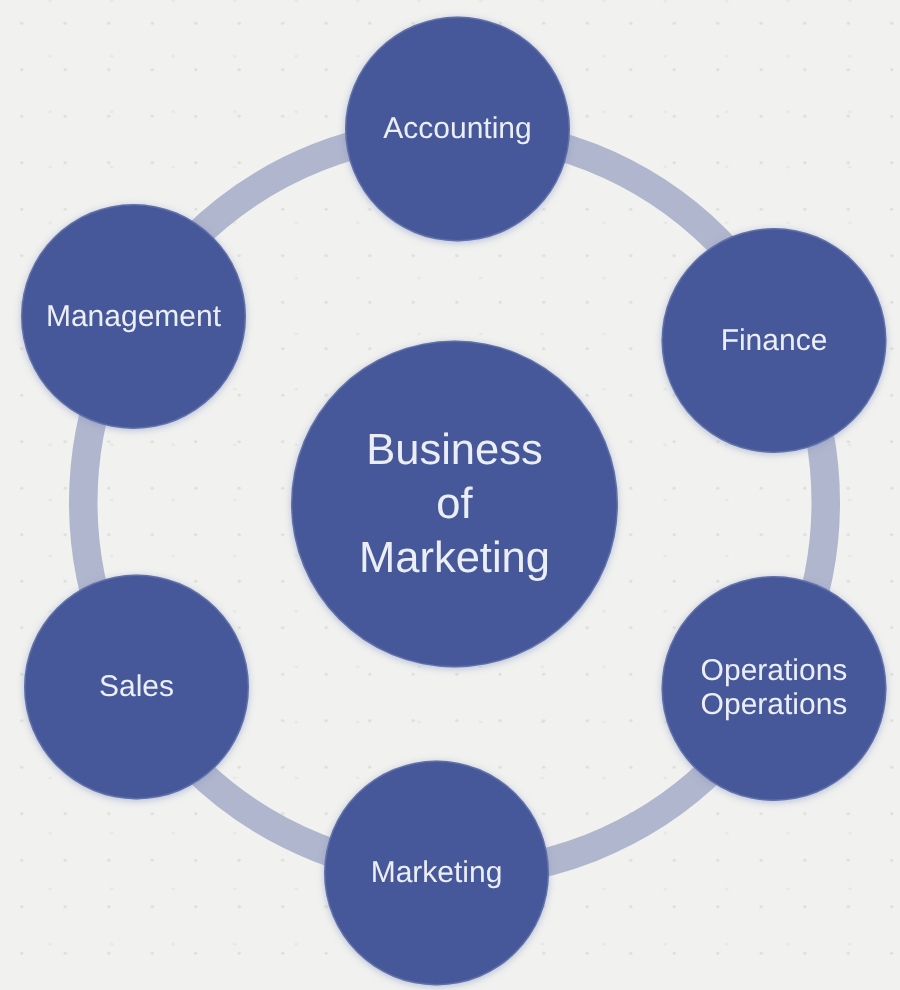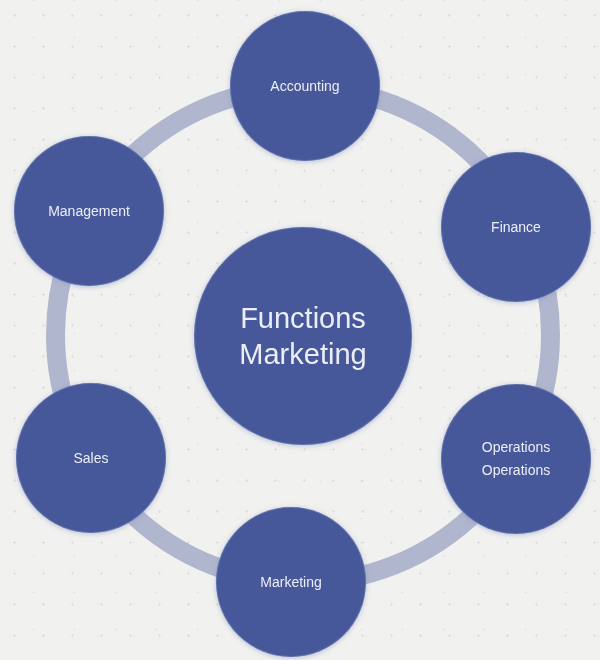--- a/index.html
+++ b/index.html
@@ -40,21 +40,21 @@
     background:var(--node-fill);
     display:flex;
     align-items:center;
     justify-content:center;
     text-align:center;
     color:var(--text);
     box-shadow:0 1px 5px rgba(131,150,194,.55), inset 0 0 0 1px rgba(255,255,255,.14);
   }
   .sat{
     width:150px; height:150px;
-    font-size:14px;
+    font-size:20px;
     line-height:23px;
   }
   .hub{
     left:194px; top:227px;
     width:218px; height:218px;
     font-size:29px;
     line-height:36px;
   }
   .label span{display:block;}
   .pos-top        { left:230px; top:11px; }
@@ -66,21 +66,22 @@
 </style>
 </head>
 <body>
 
 <div class="stage">
 
   <div class="ring"></div>
 
   <div class="node hub">
     <div class="label">
-      <span>Functions</span>
+      <span>Business</span>
+      <span>of</span>
       <span>Marketing</span>
     </div>
   </div>
 
   <div class="node sat pos-top">
     <div class="label">
       <span>Accounting</span>
     </div>
   </div>
 

